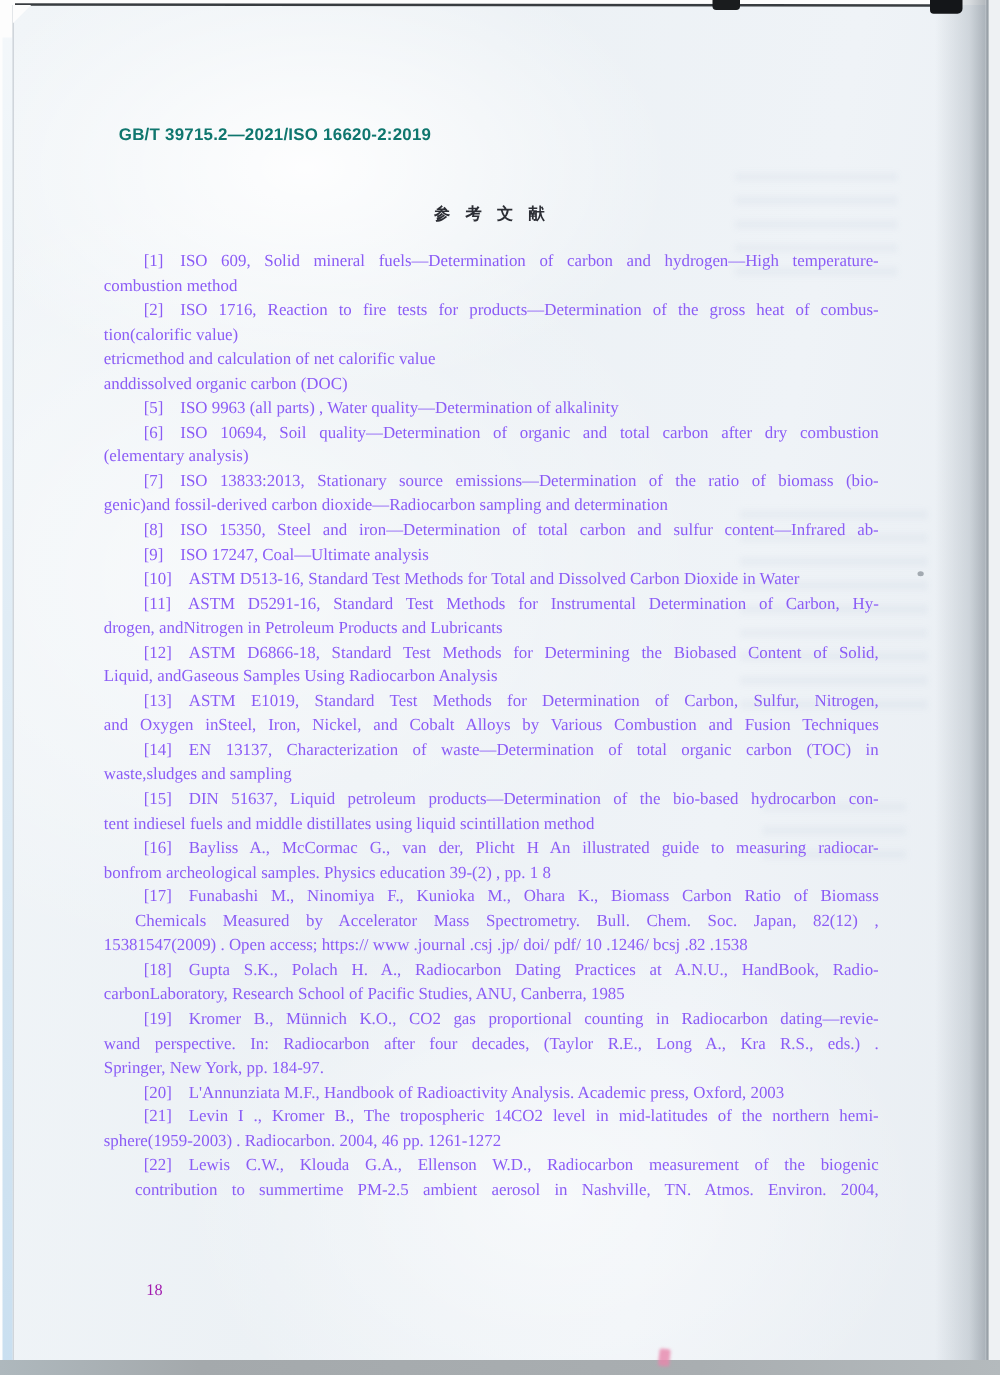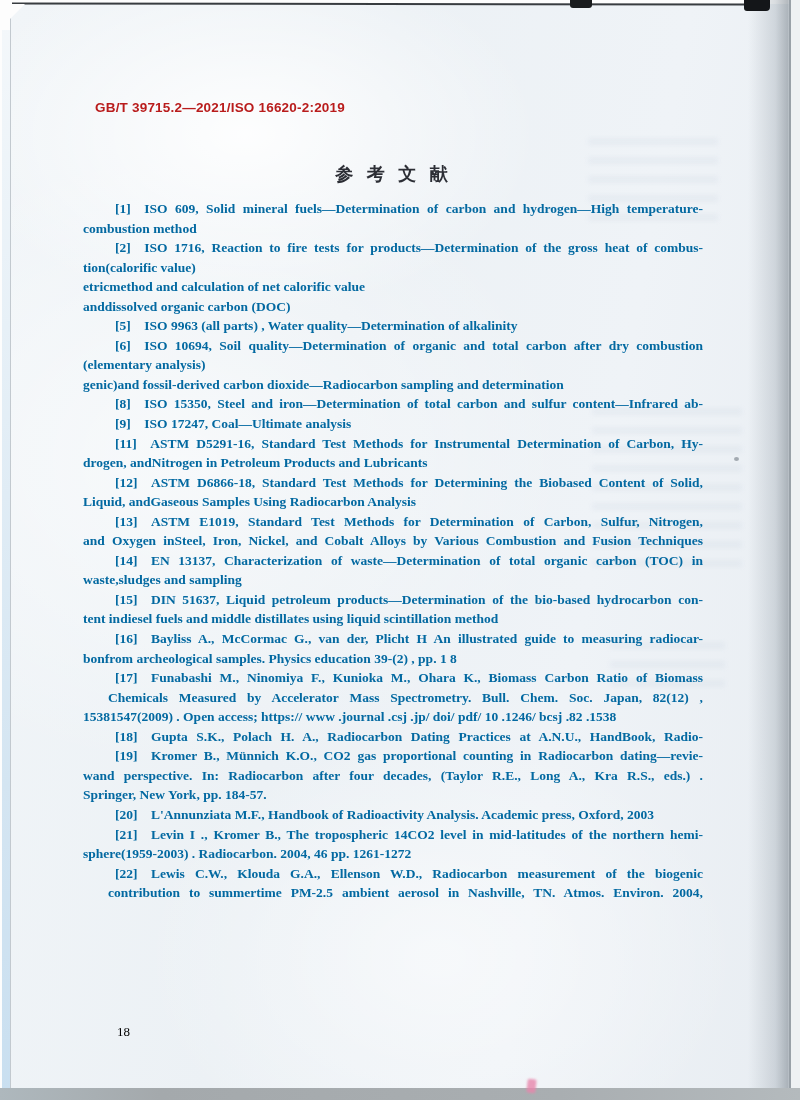--- a/index.html
+++ b/index.html
@@ -35,36 +35,35 @@
   .left-sliver { position:absolute; left:2px; top:30px; width:8px; height:1070px; background:linear-gradient(to bottom, rgba(214,230,242,0.25), rgba(205,225,240,0.85) 70%, #c9dff0); }
   
   .ghost { position:absolute; filter:blur(2.5px); opacity:.55;
     background:repeating-linear-gradient(to bottom, rgba(142,162,188,0.16) 0 7px, rgba(142,162,188,0) 7px 19px); }
   .speck { position:absolute; left:734px; top:457px; width:5px; height:4px; background:rgba(90,100,110,0.5); border-radius:50%; filter:blur(0.5px); }
   .pink-mark { position:absolute; left:527px; top:1079px; width:9px; height:14px; background:#e887ac; border-radius:2px; filter:blur(1.2px); opacity:.8; transform:rotate(6deg); }
 
   
   .doc-header {
     position:absolute; left:95px; top:100px;
-    font-family:"Liberation Sans", sans-serif; font-weight:bold; font-size:13.5px; letter-spacing:0.2px; color:#b91c1c;
+    font-family:"Liberation Sans", sans-serif; font-weight:bold; font-size:13.5px; letter-spacing:0.2px; color:#0f766e;
   }
   .doc-title {
     position:absolute; left:83px; top:162px; width:620px; text-align:center;
-    font-size:18px; font-weight:bold; color:#2c2e35; letter-spacing:3px; word-spacing:3px;
+    font-size:13px; font-weight:bold; color:#2c2e35; letter-spacing:3px; word-spacing:3px;
   }
   .ref-list { position:absolute; left:83px; top:199px; width:620px; }
   .ref-line {
-    font-size:13.5px; line-height:19.55px; color:#0369a1; text-align:left;
+    font-size:13.5px; line-height:19.55px; color:#8b5cf6; text-align:left;
     white-space:normal; 
-    font-weight:bold;
   }
   .ref-line.first { padding-left:32px; }
   .ref-line.cont2 { padding-left:25px; }
   .ref-line.stretch { text-align:justify; text-align-last:justify; }
-  .page-number { position:absolute; left:117px; top:1024px; font-size:13px; color:#000000; }
+  .page-number { position:absolute; left:117px; top:1024px; font-size:13px; color:#a21caf; }
 </style>
 </head>
 <body>
 
 <div class="canvas">
 
   <div class="page"></div>
   <div class="right-fold"></div>
   <div class="right-edge-line"></div>
   <div class="right-margin"></div>
@@ -86,42 +85,45 @@
   <div class="ref-list" id="ref-list">
       <div class="ref-line first stretch">[1] ISO 609, Solid mineral fuels—Determination of carbon and hydrogen—High temperature-</div>
       <div class="ref-line cont">combustion method</div>
       <div class="ref-line first stretch">[2] ISO 1716, Reaction to fire tests for products—Determination of the gross heat of combus-</div>
       <div class="ref-line cont">tion(calorific value)</div>
       <div class="ref-line cont">etricmethod and calculation of net calorific value</div>
       <div class="ref-line cont">anddissolved organic carbon (DOC)</div>
       <div class="ref-line first">[5] ISO 9963 (all parts) , Water quality—Determination of alkalinity</div>
       <div class="ref-line first stretch">[6] ISO 10694, Soil quality—Determination of organic and total carbon after dry combustion</div>
       <div class="ref-line cont">(elementary analysis)</div>
+      <div class="ref-line first stretch">[7] ISO 13833:2013, Stationary source emissions—Determination of the ratio of biomass (bio-</div>
       <div class="ref-line cont">genic)and fossil-derived carbon dioxide—Radiocarbon sampling and determination</div>
       <div class="ref-line first stretch">[8] ISO 15350, Steel and iron—Determination of total carbon and sulfur content—Infrared ab-</div>
       <div class="ref-line first">[9] ISO 17247, Coal—Ultimate analysis</div>
+      <div class="ref-line first">[10] ASTM D513-16, Standard Test Methods for Total and Dissolved Carbon Dioxide in Water</div>
       <div class="ref-line first stretch">[11] ASTM D5291-16, Standard Test Methods for Instrumental Determination of Carbon, Hy-</div>
       <div class="ref-line cont">drogen, andNitrogen in Petroleum Products and Lubricants</div>
       <div class="ref-line first stretch">[12] ASTM D6866-18, Standard Test Methods for Determining the Biobased Content of Solid,</div>
       <div class="ref-line cont">Liquid, andGaseous Samples Using Radiocarbon Analysis</div>
       <div class="ref-line first stretch">[13] ASTM E1019, Standard Test Methods for Determination of Carbon, Sulfur, Nitrogen,</div>
       <div class="ref-line cont stretch">and Oxygen inSteel, Iron, Nickel, and Cobalt Alloys by Various Combustion and Fusion Techniques</div>
       <div class="ref-line first stretch">[14] EN 13137, Characterization of waste—Determination of total organic carbon (TOC) in</div>
       <div class="ref-line cont">waste,sludges and sampling</div>
       <div class="ref-line first stretch">[15] DIN 51637, Liquid petroleum products—Determination of the bio-based hydrocarbon con-</div>
       <div class="ref-line cont">tent indiesel fuels and middle distillates using liquid scintillation method</div>
       <div class="ref-line first stretch">[16] Bayliss A., McCormac G., van der, Plicht H An illustrated guide to measuring radiocar-</div>
       <div class="ref-line cont">bonfrom archeological samples. Physics education 39-(2) , pp. 1 8</div>
       <div class="ref-line first stretch">[17] Funabashi M., Ninomiya F., Kunioka M., Ohara K., Biomass Carbon Ratio of Biomass</div>
       <div class="ref-line cont2 stretch">Chemicals Measured by Accelerator Mass Spectrometry. Bull. Chem. Soc. Japan, 82(12) ,</div>
       <div class="ref-line cont">15381547(2009) . Open access; https:// www .journal .csj .jp/ doi/ pdf/ 10 .1246/ bcsj .82 .1538</div>
       <div class="ref-line first stretch">[18] Gupta S.K., Polach H. A., Radiocarbon Dating Practices at A.N.U., HandBook, Radio-</div>
+      <div class="ref-line cont">carbonLaboratory, Research School of Pacific Studies, ANU, Canberra, 1985</div>
       <div class="ref-line first stretch">[19] Kromer B., Münnich K.O., CO2 gas proportional counting in Radiocarbon dating—revie-</div>
       <div class="ref-line cont stretch">wand perspective. In: Radiocarbon after four decades, (Taylor R.E., Long A., Kra R.S., eds.) .</div>
-      <div class="ref-line cont">Springer, New York, pp. 184-57.</div>
+      <div class="ref-line cont">Springer, New York, pp. 184-97.</div>
       <div class="ref-line first">[20] L'Annunziata M.F., Handbook of Radioactivity Analysis. Academic press, Oxford, 2003</div>
       <div class="ref-line first stretch">[21] Levin I ., Kromer B., The tropospheric 14CO2 level in mid-latitudes of the northern hemi-</div>
       <div class="ref-line cont">sphere(1959-2003) . Radiocarbon. 2004, 46 pp. 1261-1272</div>
       <div class="ref-line first stretch">[22] Lewis C.W., Klouda G.A., Ellenson W.D., Radiocarbon measurement of the biogenic</div>
       <div class="ref-line cont2 stretch">contribution to summertime PM-2.5 ambient aerosol in Nashville, TN. Atmos. Environ. 2004,</div>
     </div>
   <div class="page-number">18</div>
 
 </div>
 

